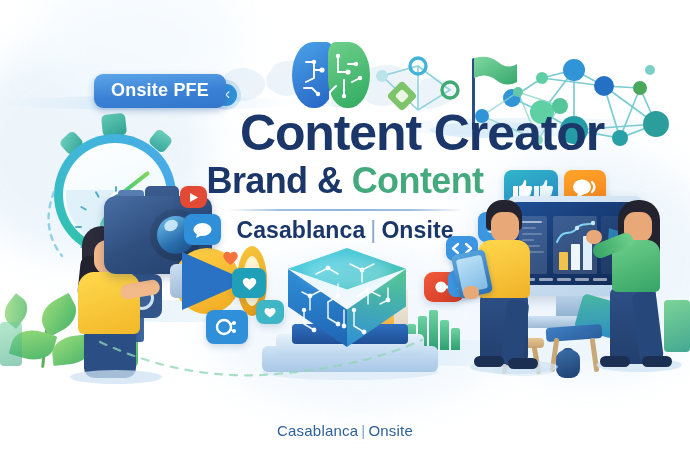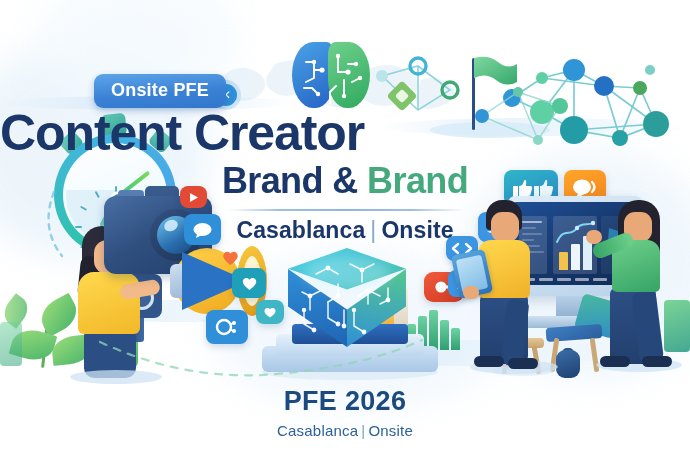--- a/index.html
+++ b/index.html
@@ -125,21 +125,21 @@
   .bub-mic{left:564px;top:170px;width:42px;height:36px;background:linear-gradient(160deg,#ffa62b,#f2821a);}
   .bub-mic:after{border-top-color:#f2821a;}
   .bub-li{left:610px;top:168px;width:38px;height:38px;background:#2b7bc4;border-radius:9px;}
   .bub-li:after{display:none;}
   .li-text{color:#fff;font-weight:700;font-size:19px;font-family:"Liberation Sans",sans-serif;letter-spacing:-.5px;}
   .xbadge{position:absolute;left:215px;top:84px;width:22px;height:22px;border-radius:50%;background:#2f8fd8;display:flex;align-items:center;justify-content:center;color:#fff;font-size:12px;font-weight:700;box-shadow:0 0 0 4px rgba(47,143,216,.18);}
   .badge{position:absolute;left:94px;top:74px;padding:6px 17px 7px;border-radius:9px;
     background:linear-gradient(175deg,#5ca5e8 0%,#3b82d6 55%,#3176cb 100%);
     color:#ffffff;font-size:18px;font-weight:700;letter-spacing:.2px;
     box-shadow:0 3px 7px rgba(40,90,160,.33);white-space:nowrap;}
-  .t1{position:absolute;left:0;top:108px;width:604px;text-align:left;color:#1b3668;
+  .t1{position:absolute;left:0;top:108px;width:604px;text-align:right;color:#1b3668;
       font-size:50px;font-weight:700;letter-spacing:-1.1px;line-height:1;white-space:nowrap;}
   .t2{position:absolute;left:0;top:163px;width:690px;text-align:center;
       font-size:36px;font-weight:700;letter-spacing:-.6px;line-height:1;white-space:nowrap;}
   .t2 .nav{color:#1b3668;}
   .t2 .grn{color:#45a97e;}
   .divider{position:absolute;left:228px;top:209px;width:236px;height:2px;
       background:linear-gradient(90deg,rgba(180,205,232,0),#9fbfe0 22%,#8fb6dd 50%,#9fbfe0 78%,rgba(180,205,232,0));border-radius:2px;}
   .t3{position:absolute;left:0;top:219px;width:690px;text-align:center;color:#1b3668;
       font-size:23px;font-weight:700;letter-spacing:.1px;line-height:1;white-space:nowrap;}
   .t3 .sep{color:#8aa8cc;font-weight:400;padding:0 5px;}
@@ -605,25 +605,24 @@
   </div>
 
   <svg class="dashpath" viewBox="0 0 330 54">
     <path d="M4 12 Q90 52 180 44 Q270 36 326 10" fill="none" stroke="#8fd6b4" stroke-width="2.2" stroke-dasharray="7 8" stroke-linecap="round" opacity=".75"></path>
   </svg>
 
   <div class="badge">Onsite PFE</div>
   <div class="t1">Content Creator</div>
   <div class="t2">
     <span class="nav">Brand &amp;</span>
-    <span class="grn">Brand</span>
+    <span class="grn">Content</span>
   </div>
   <div class="divider"></div>
   <div class="t3">
     <span>Casablanca</span><span class="sep">|</span><span>Onsite</span>
   </div>
 
-  <div class="b1">PFE 2026</div>
   <div class="b2">
     <span>Casablanca</span><span class="sep">|</span><span>Onsite</span>
   </div>
 
 </div>
 
 </body></html>

